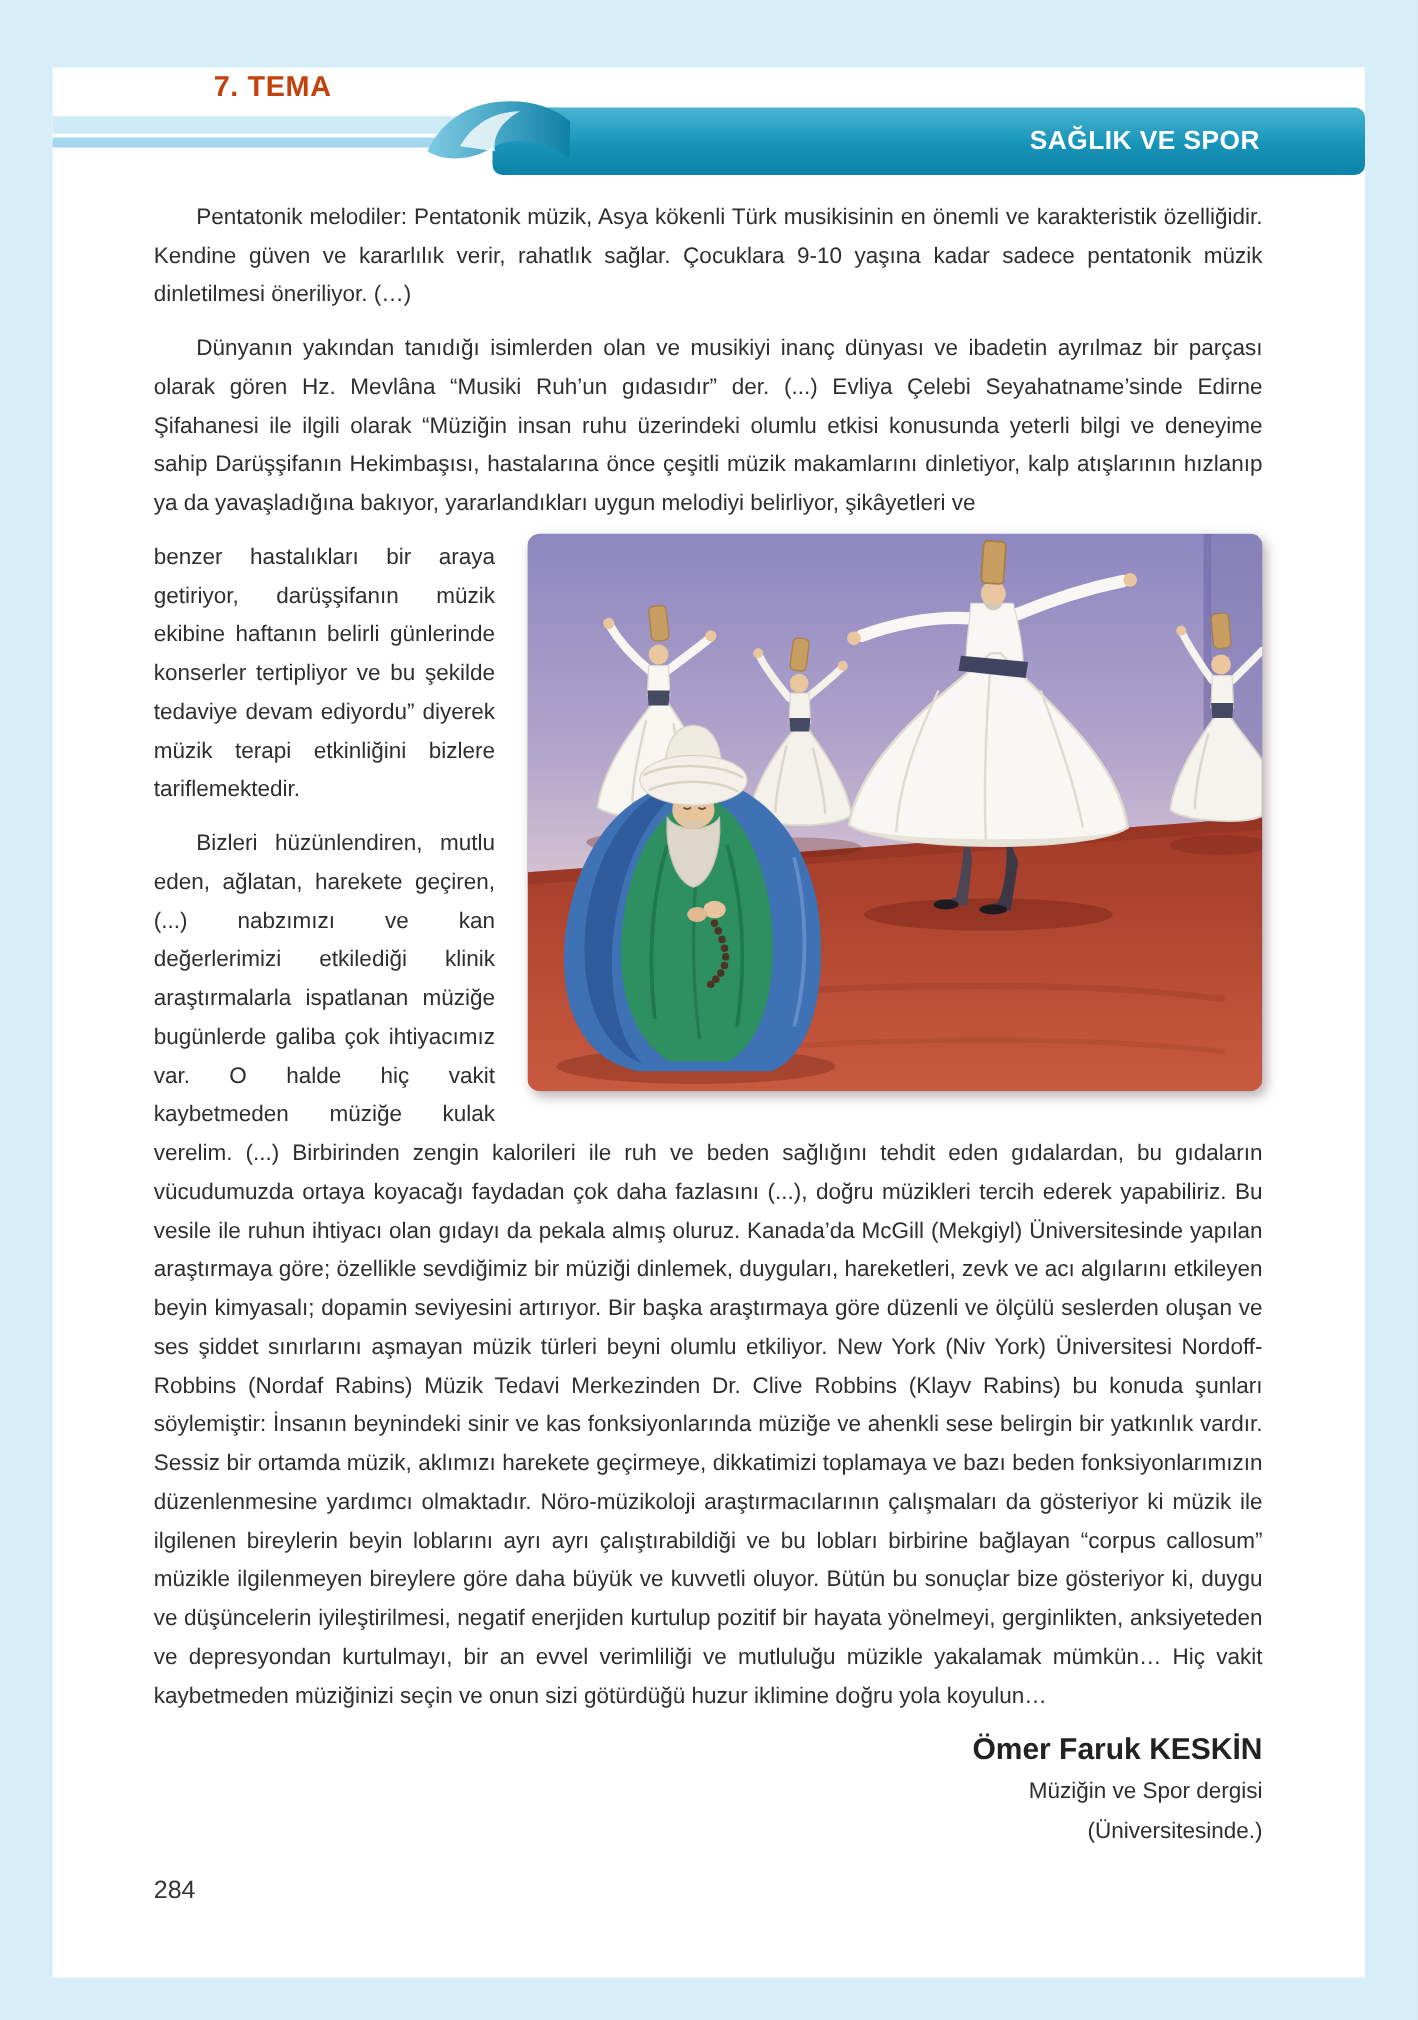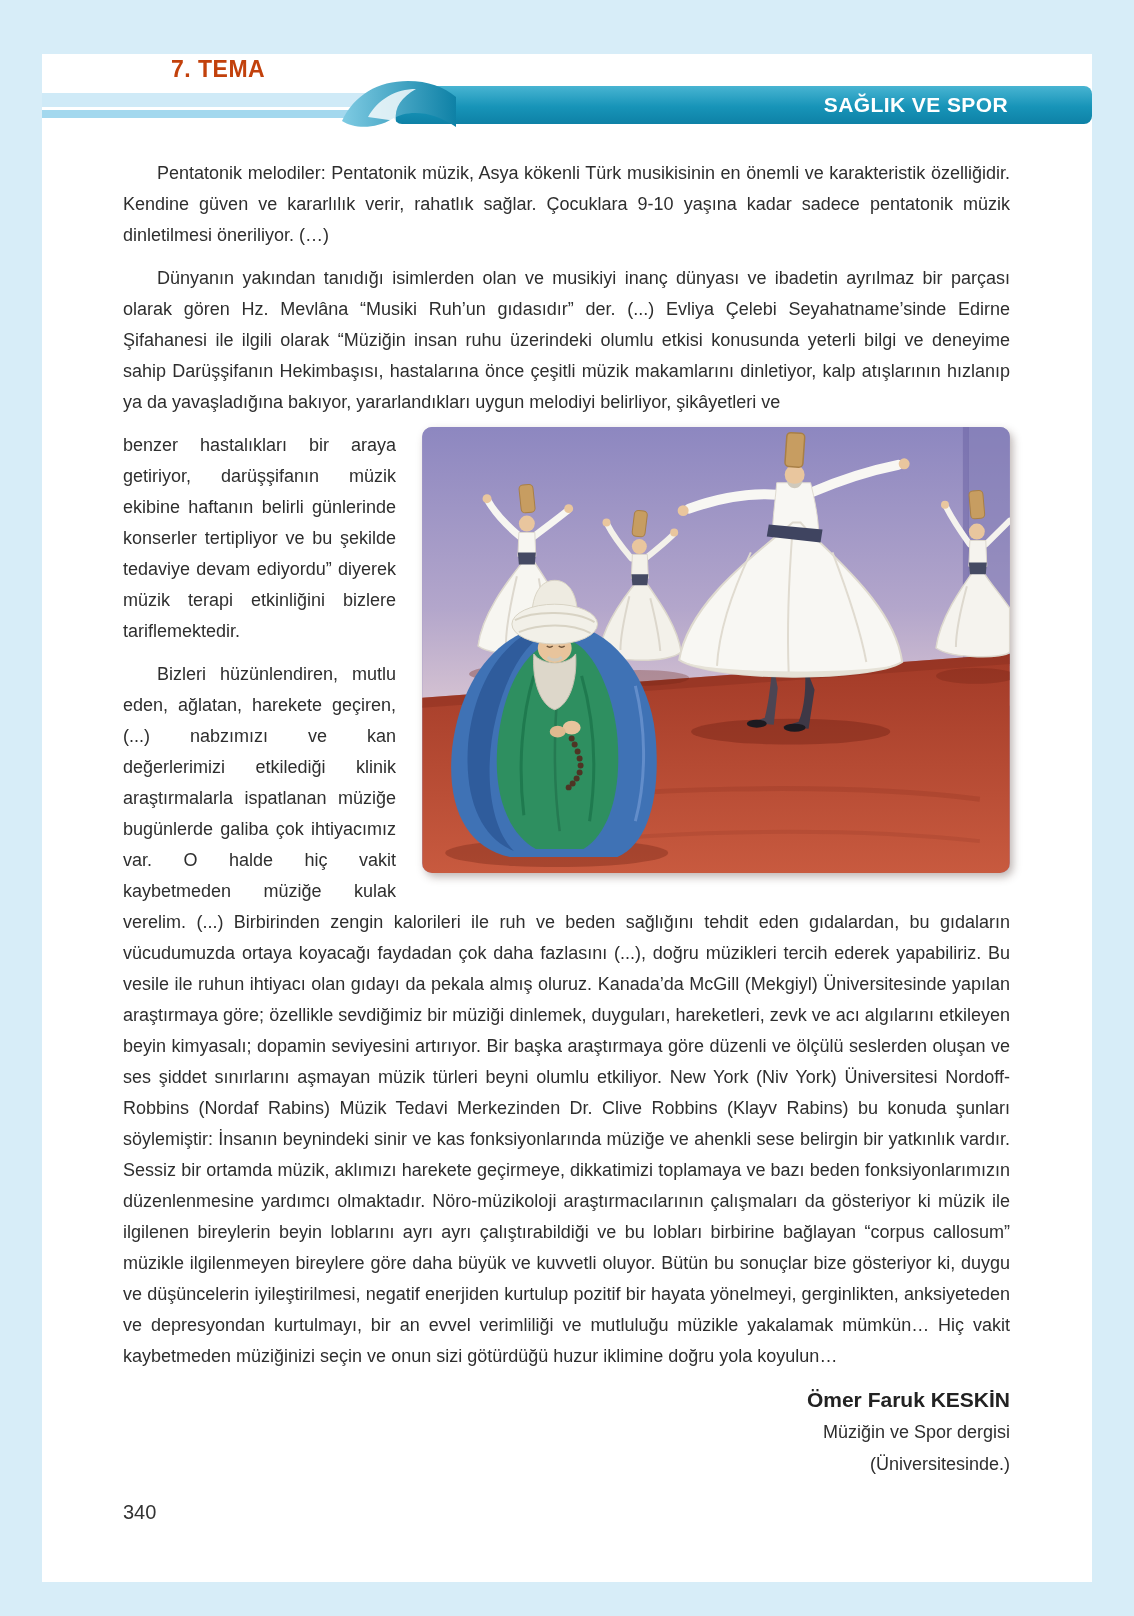--- a/index.html
+++ b/index.html
@@ -41,21 +41,21 @@
     left: 0; right: 6px; top: 7px; height: 14px;
     background: #cfeaf7;
   }
   .stripe2 {
     position: absolute;
     left: 0; right: 6px; top: 24px; height: 8px;
     background: #a3d8ee;
   }
   .band-block {
     position: absolute;
-    left: 352px; right: 0; top: 0; height: 38px;
+    left: 352px; right: 0; top: 0; height: 54px;
     background: linear-gradient(180deg, #48b4d2 0%, #1794b8 55%, #0e81a6 100%);
     border-radius: 8px;
     display: flex;
     align-items: center;
     justify-content: flex-end;
     padding-right: 84px;
   }
   .band-title {
     color: #ffffff;
     font-weight: bold;
@@ -93,21 +93,21 @@
     background: #a79fc8;
   }
   figure.illus svg { display: block; }
 
   .attrib {
     clear: right;
     text-align: right;
     margin-top: 12px;
     line-height: 32px;
   }
-  .attrib .author { font-weight: bold; font-size: 21px; color: #222; }
+  .attrib .author { font-weight: bold; font-size: 24px; color: #222; }
   .attrib .source { font-size: 18px; color: #2e2e2e; }
   .attrib .note   { font-size: 18px; color: #2e2e2e; }
 
   .pagenum {
     position: absolute;
     left: 81px; bottom: 58px;
     font-size: 20px;
     color: #333333;
   }
 </style>
@@ -285,15 +285,15 @@
         <p>Bizleri hüzünlendiren, mutlu eden, ağlatan, harekete geçiren, (...) nabzımızı ve kan değerlerimizi etkilediği klinik araştırmalarla ispatlanan müziğe bugünlerde galiba çok ihtiyacımız var. O halde hiç vakit kaybetmeden müziğe kulak verelim. (...) Birbirinden zengin kalorileri ile ruh ve beden sağlığını tehdit eden gıdalardan, bu gıdaların vücudumuzda ortaya koyacağı faydadan çok daha fazlasını (...), doğru müzikleri tercih ederek yapabiliriz. Bu vesile ile ruhun ihtiyacı olan gıdayı da pekala almış oluruz. Kanada’da McGill (Mekgiyl) Üniversitesinde yapılan araştırmaya göre; özellikle sevdiğimiz bir müziği dinlemek, duyguları, hareketleri, zevk ve acı algılarını etkileyen beyin kimyasalı; dopamin seviyesini artırıyor. Bir başka araştırmaya göre düzenli ve ölçülü seslerden oluşan ve ses şiddet sınırlarını aşmayan müzik türleri beyni olumlu etkiliyor. New York (Niv York) Üniversitesi Nordoff-Robbins (Nordaf Rabins) Müzik Tedavi Merkezinden Dr. Clive Robbins (Klayv Rabins) bu konuda şunları söylemiştir: İnsanın beynindeki sinir ve kas fonksiyonlarında müziğe ve ahenkli sese belirgin bir yatkınlık vardır. Sessiz bir ortamda müzik, aklımızı harekete geçirmeye, dikkatimizi toplamaya ve bazı beden fonksiyonlarımızın düzenlenmesine yardımcı olmaktadır. Nöro-müzikoloji araştırmacılarının çalışmaları da gösteriyor ki müzik ile ilgilenen bireylerin beyin loblarını ayrı ayrı çalıştırabildiği ve bu lobları birbirine bağlayan “corpus callosum” müzikle ilgilenmeyen bireylere göre daha büyük ve kuvvetli oluyor. Bütün bu sonuçlar bize gösteriyor ki, duygu ve düşüncelerin iyileştirilmesi, negatif enerjiden kurtulup pozitif bir hayata yönelmeyi, gerginlikten, anksiyeteden ve depresyondan kurtulmayı, bir an evvel verimliliği ve mutluluğu müzikle yakalamak mümkün… Hiç vakit kaybetmeden müziğinizi seçin ve onun sizi götürdüğü huzur iklimine doğru yola koyulun…</p>
 
         <div class="attrib">
           <div class="author">Ömer Faruk KESKİN</div>
           <div class="source">Müziğin ve Spor dergisi</div>
           <div class="note">(Üniversitesinde.)</div>
         </div>
       </div>
     </div>
 
-    <div class="pagenum">340</div>
+    <div class="pagenum">284</div>
   </div>
 </div>
 
 </body></html>

